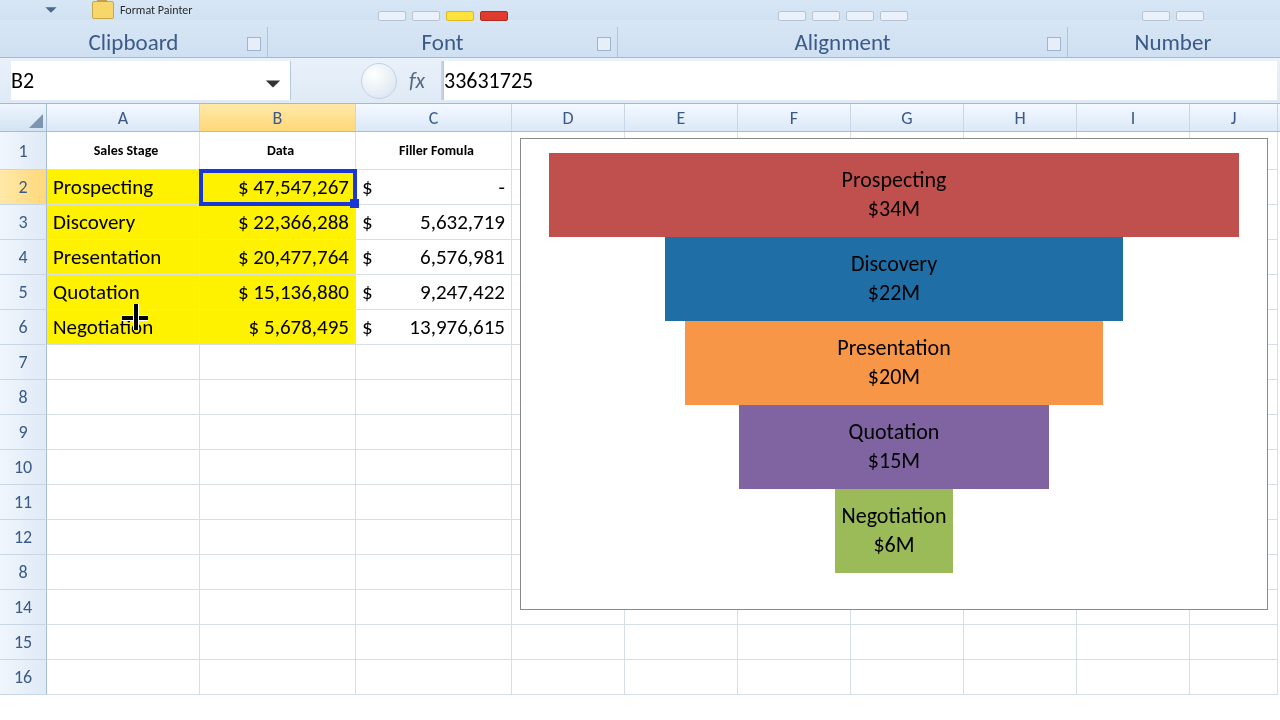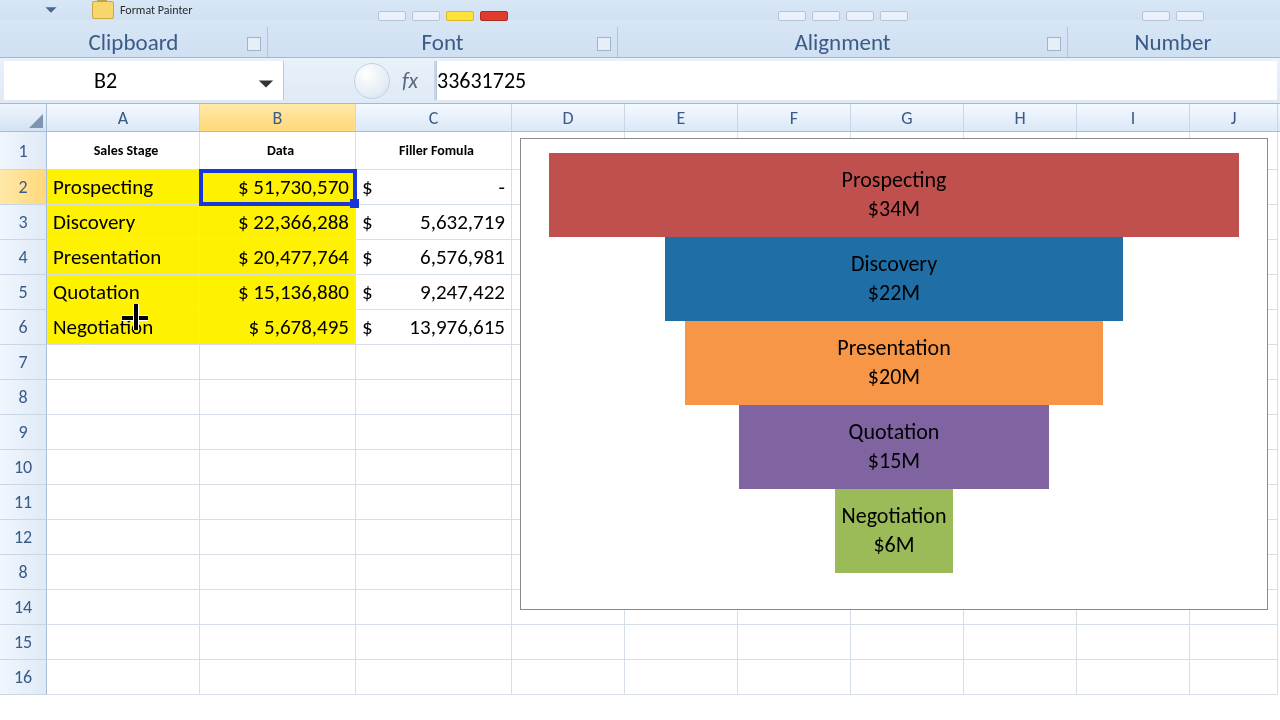--- a/index.html
+++ b/index.html
@@ -51,22 +51,21 @@
     background: linear-gradient(#e9f1fa,#dfeaf6);
     border-bottom: 1px solid #9fb9d6;
     display: flex;
     align-items: stretch;
   }
   .name-box {
     width: 280px;
     display:flex; align-items:center;
     border-right:1px solid #b7c9dc;
     background:#fff;
-    margin:3px 0 3px 4px;
-    padding-left:90px;
+    margin:3px 0 3px 11px;
     font-size:22px;
     position:relative;
   }
   .name-box .arrow{position:absolute; right:8px; top:50%; transform:translateY(-50%); width:18px;height:18px;}
   .fx-icons{width:150px; display:flex; align-items:center; justify-content:flex-end; gap:2px; padding-right:6px;}
   .fx-circle{width:36px;height:36px;border-radius:50%;background:radial-gradient(circle at 35% 30%,#fff,#d5e2ef);border:1px solid #c2d1e2;}
   .fx-label{font-style:italic; font-size:22px; color:#5a6c82; width:36px; text-align:center;}
   .fx-input{
     flex:1; margin:3px 3px 3px 0; background:#fff; border-left:1px solid #b7c9dc;
     display:flex; align-items:center; font-size:22px;
@@ -226,21 +225,21 @@
       <div class="cell col-F"></div>
       <div class="cell col-G"></div>
       <div class="cell col-H"></div>
       <div class="cell col-I"></div>
       <div class="cell col-J"></div>
     </div>
 
     <div class="row">
       <div class="rh selected-row" style="background:linear-gradient(90deg,#ffe9a8,#ffd87a);">2</div>
       <div class="cell col-A yellow">Prospecting</div>
-      <div class="cell col-B yellow hright active-cell">$ 51,730,570</div>
+      <div class="cell col-B yellow hright active-cell">$ 47,547,267</div>
       <div class="cell col-C">
           <span class="money">
             <span class="sym">$</span>
             <span class="val">-</span>
           </span>
         </div>
       <div class="cell col-D"></div>
       <div class="cell col-E"></div>
       <div class="cell col-F"></div>
       <div class="cell col-G"></div>

